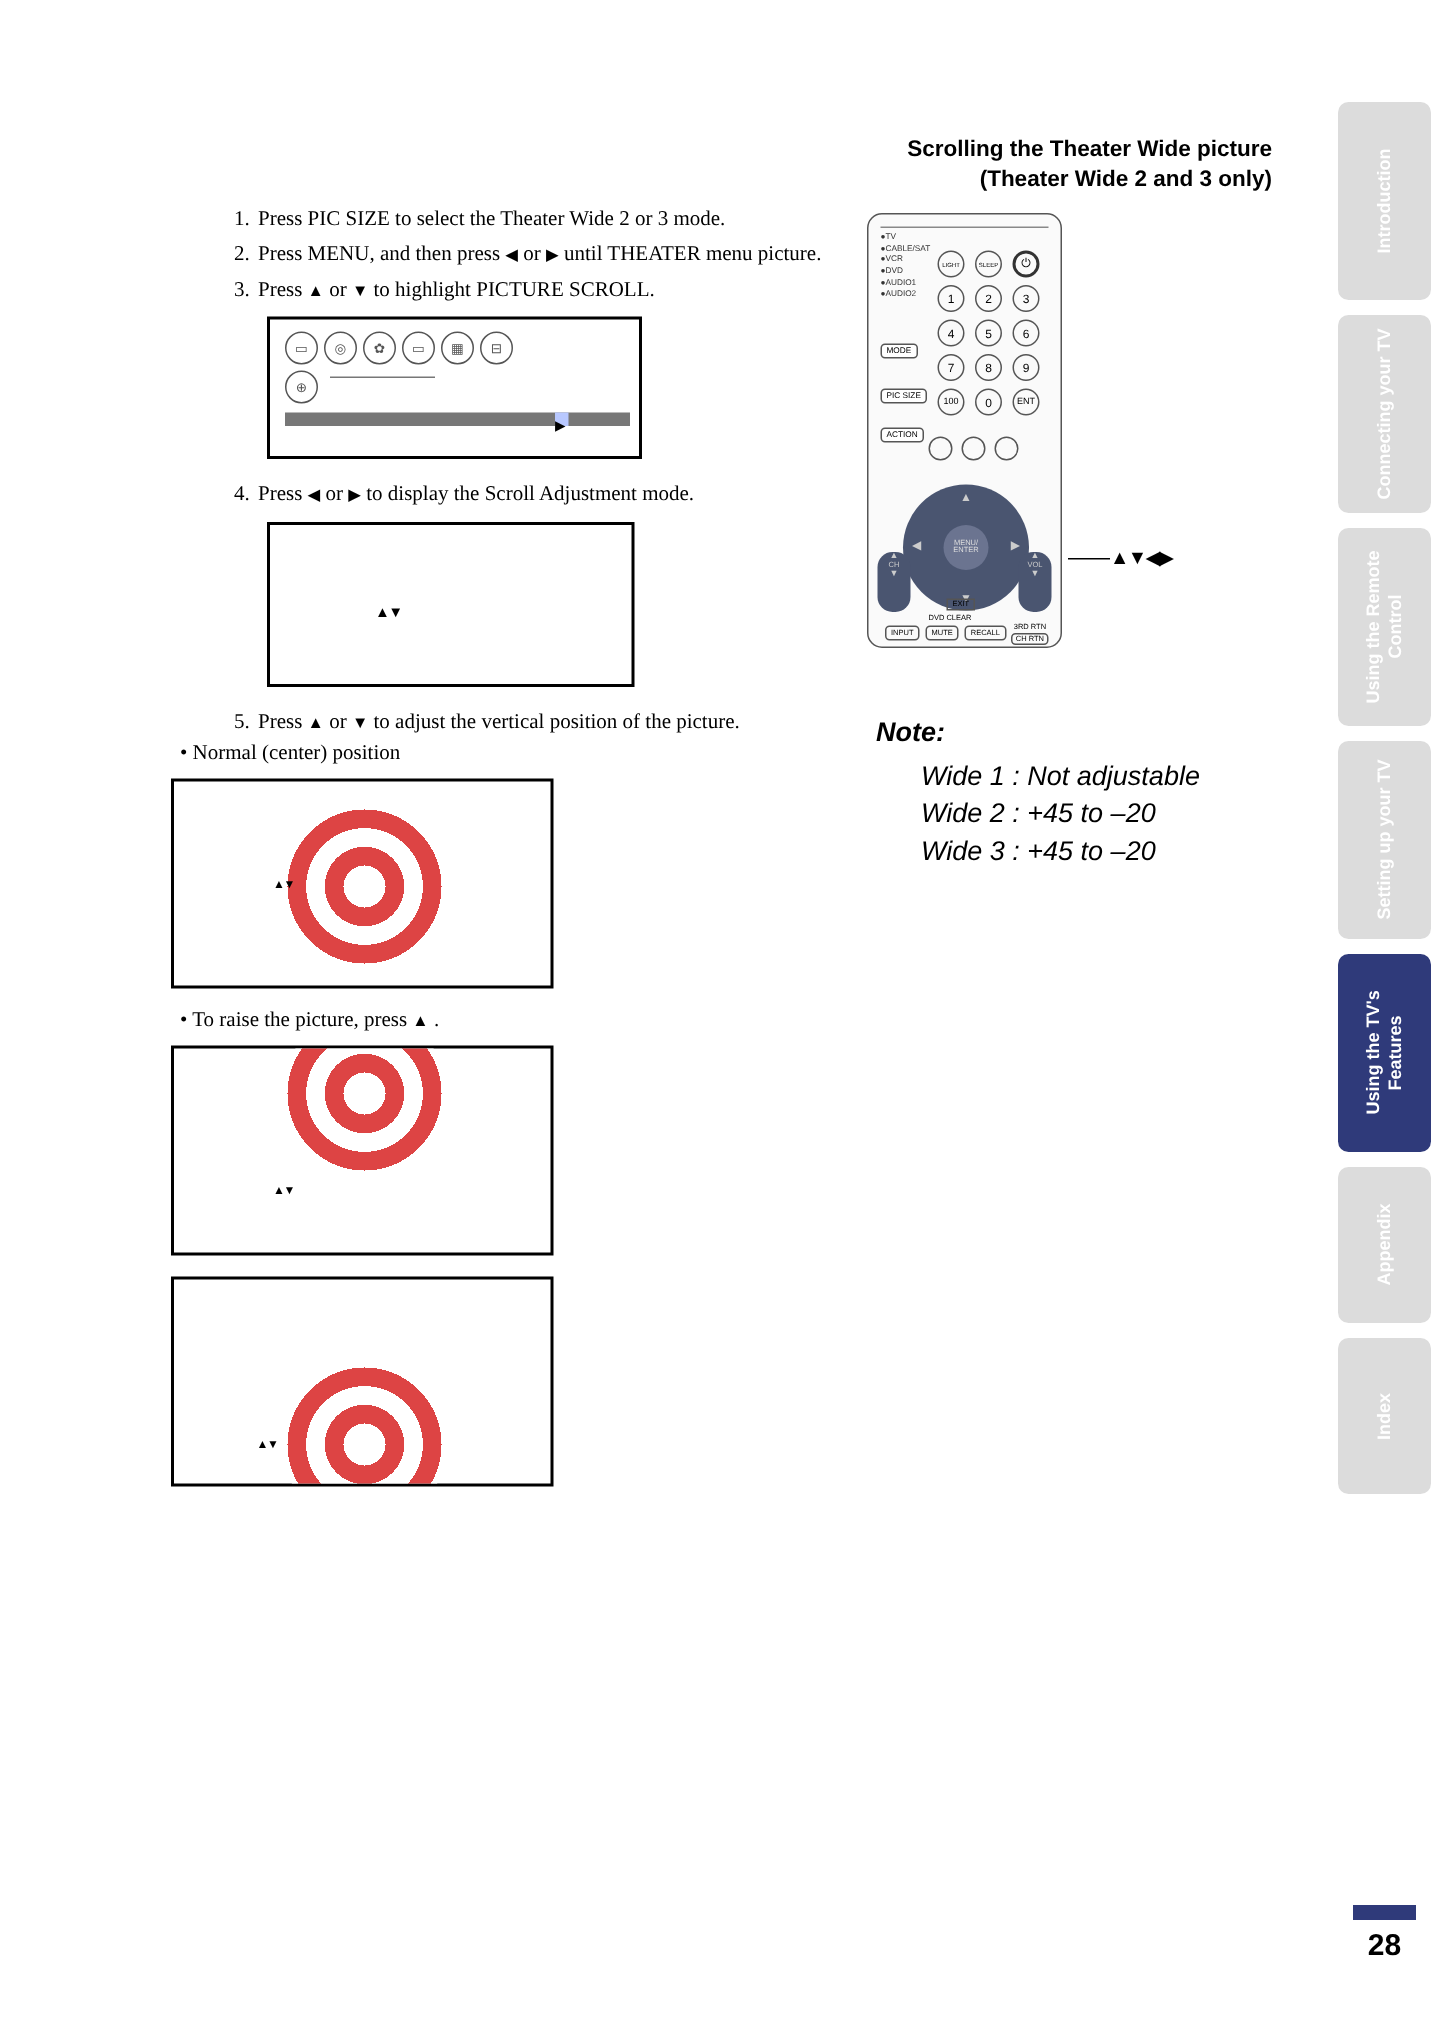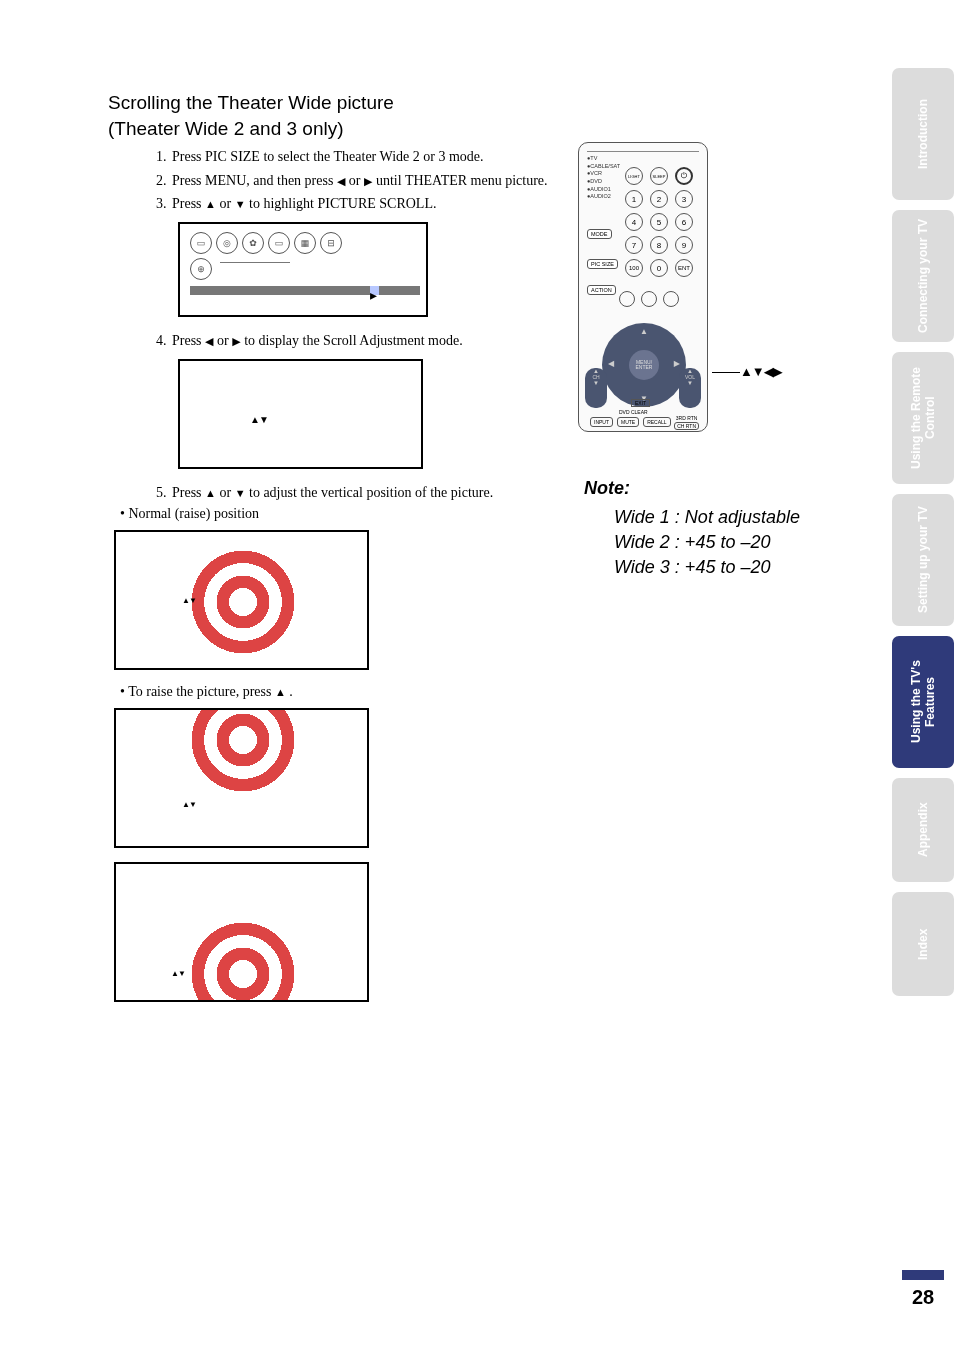--- a/index.html
+++ b/index.html
@@ -1,18 +1,18 @@
 <!DOCTYPE html>
 <html><head>
 <meta charset="utf-8">
 <style>
   * { margin: 0; padding: 0; box-sizing: border-box; }
   body { font-family: Arial, Helvetica, sans-serif; background: #fff; width: 954px; height: 1351px; position: relative; color: #000; }
   .page-area { position: absolute; left: 108px; top: 90px; width: 740px; }
-  .heading { font-weight: normal; font-size: 19px; line-height: 1.35; }
+  .heading { font-weight: bold; font-size: 15px; line-height: 1.35; text-align: right; }
   .steps { margin-top: 6px; margin-left: 14px; font-size: 14px; }
   .steps li { list-style: decimal; margin-bottom: 4px; padding-left: 2px; line-height: 1.4; font-family: Georgia, 'Times New Roman', serif; margin-left: 48px; }
   .arrow { font-family: Arial, sans-serif; font-size: 11px; display: inline-block; }
   .inline-item { font-size: 14px; font-family: Georgia, 'Times New Roman', serif; margin-left: 12px; margin-bottom: 8px; }
   .figure { border: 2px solid #000; background: #fff; margin: 8px 0 14px 6px; position: relative; }
   .figure-icons { width: 250px; height: 95px; }
   .icon-row { position: absolute; top: 8px; left: 10px; display: flex; gap: 4px; }
   .icon-circle { width: 22px; height: 22px; border: 1.5px solid #555; border-radius: 50%; display: flex; align-items: center; justify-content: center; font-size: 9px; color: #555; }
   .icon-circle2 { position: absolute; top: 34px; left: 10px; }
   .gray-line { position: absolute; top: 38px; left: 40px; width: 70px; border-top: 1px solid #777; }
@@ -91,21 +91,21 @@
 
       <div class="figure figure-blank">
         <div class="small-arrows">▲▼</div>
       </div>
     </li>
     <li>
       <span>Press </span><span class="arrow">▲</span><span> or </span><span class="arrow">▼</span><span> to adjust the vertical position of the picture.</span>
     </li>
   </ol>
 
-  <div class="inline-item">• <span>Normal (raise) position</span></div>
+  <div class="inline-item">• <span>Normal (center) position</span></div>
   <div class="figure figure-target" style="overflow:hidden;">
     <div class="target-outer t-center"></div>
     <div class="target-arrow ta-center">▲▼</div>
   </div>
 
   <div class="inline-item">• <span>To raise the picture, press </span><span class="arrow">▲</span><span> .</span></div>
   <div class="figure figure-target" style="overflow:hidden;">
     <div class="target-outer t-high"></div>
     <div class="target-arrow ta-high">▲▼</div>
   </div>

